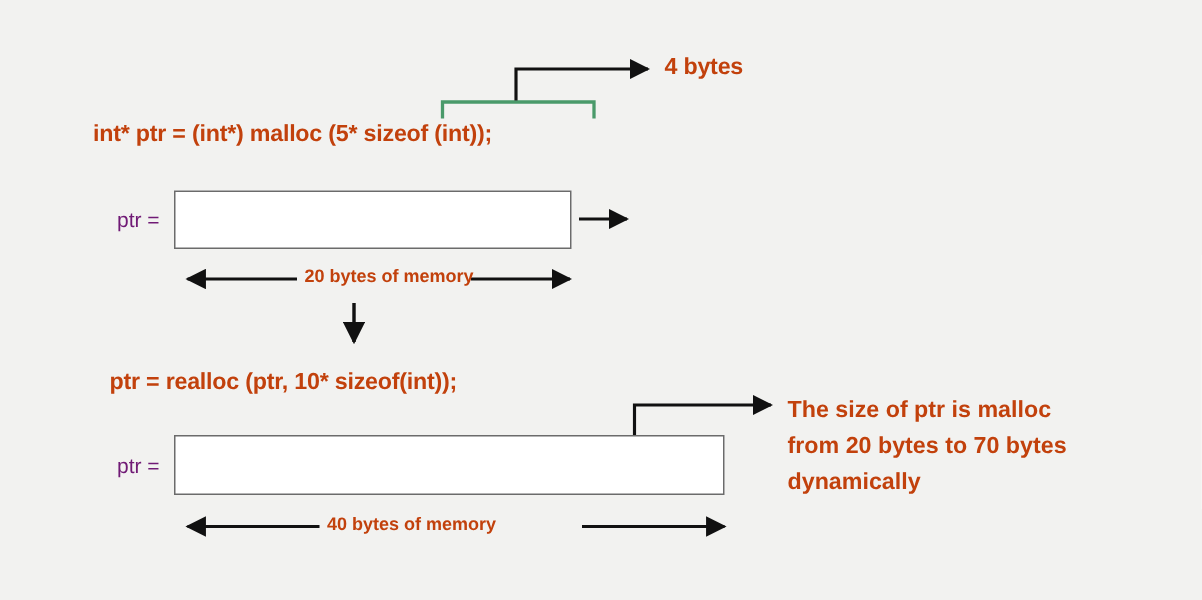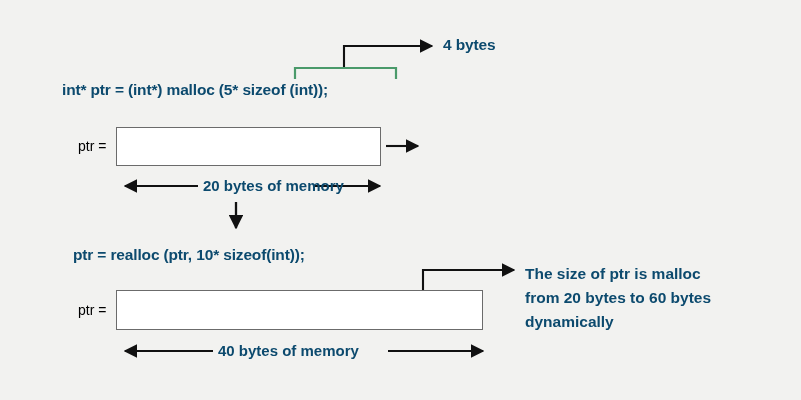--- a/index.html
+++ b/index.html
@@ -20,38 +20,38 @@
   }
   .svg-layer {
     position: absolute;
     left: 0;
     top: 0;
     width: 801px;
     height: 400px;
   }
   .txt {
     position: absolute;
-    color: #0c4a6e;
+    color: #c2410c;
     font-family: "Liberation Sans", sans-serif;
     white-space: nowrap;
     line-height: 1.0;
   }
   .code-line {
     font-weight: bold;
     font-size: 15.5px;
     letter-spacing: -0.15px;
   }
   .ptr-label {
     font-weight: normal;
     font-size: 14px;
-    color: #000000;
+    color: #701a75;
   }
   .dim-label {
     font-weight: bold;
-    font-size: 15px;
+    font-size: 12px;
   }
   .callout {
     font-weight: bold;
     font-size: 15.5px;
     line-height: 24px;
     white-space: normal;
   }
   .memblock {
     position: absolute;
     background: #ffffff;
@@ -117,17 +117,17 @@
 
   <div class="txt code-line" style="left:73px; top:247px;">ptr = realloc (ptr, 10* sizeof(int));</div>
 
   <div class="txt ptr-label" style="left:78px; top:303px;">ptr =</div>
   <div class="memblock" style="left:116px; top:290px; width:367px; height:40px;"></div>
 
   <div class="txt dim-label" style="left:218px; top:343px;text-align:center;">40 bytes of memory</div>
 
   <div class="txt callout" style="left:525px; top:262px; width:270px;">
     <span>The size of ptr is malloc</span><br>
-    <span>from 20 bytes to 60 bytes</span><br>
+    <span>from 20 bytes to 70 bytes</span><br>
     <span>dynamically</span>
   </div>
 
 </div>
 
 </body></html>

